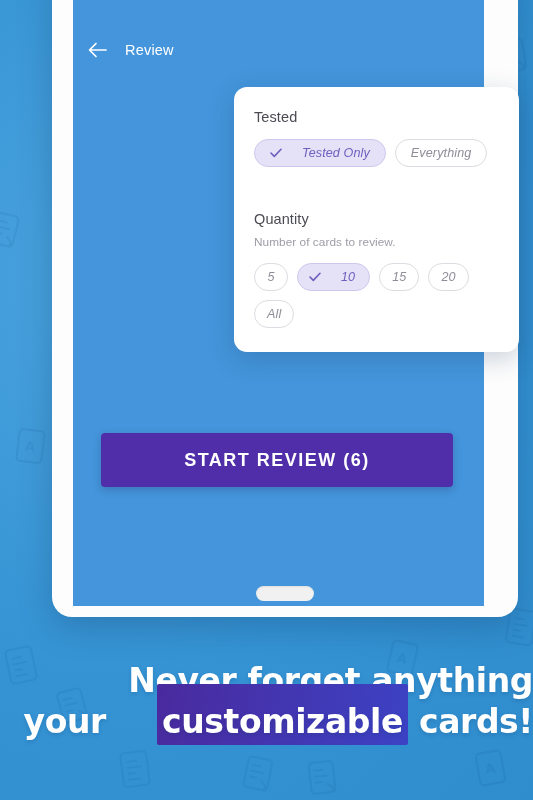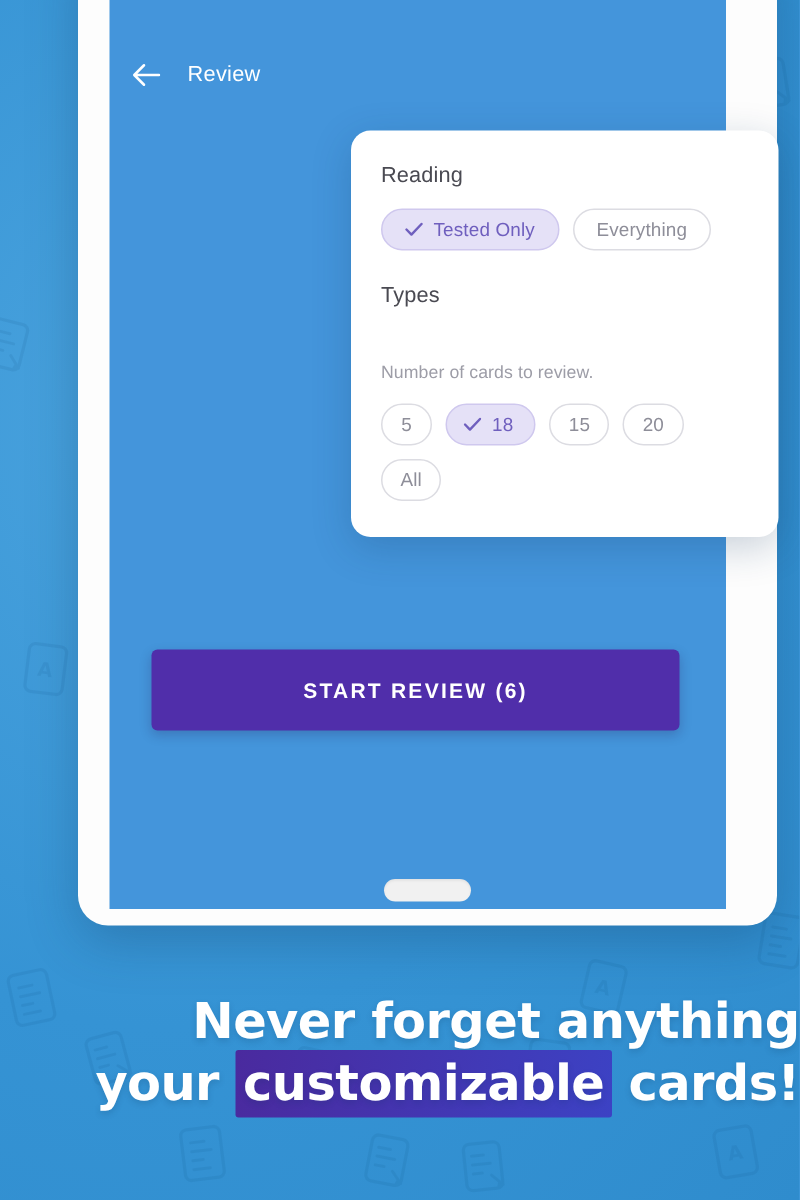--- a/index.html
+++ b/index.html
@@ -127,31 +127,32 @@
     display: flex;
     flex-wrap: wrap;
     gap: 9px;
     margin-top: 14px;
   }
 
   .pill {
     display: inline-flex;
     align-items: center;
     justify-content: center;
-    gap: 7px;
+    gap: 20px;
     height: 28px;
     padding: 0 15px;
     border-radius: 14px;
     font-size: 12.6px;
     border: 1px solid #dcdce2;
     background: #ffffff;
     color: #8e8e99;
     cursor: pointer;
     white-space: nowrap;
     letter-spacing: 0.1px;
+    font-style: italic;
   }
 
   .pill.selected {
     background: #e5e1f7;
     border-color: #cfc8ee;
     color: #6f5fbe;
   }
 
   .pill .check { display: none; }
   .pill.selected .check { display: block; }
@@ -164,21 +165,21 @@
     position: absolute;
     left: 28px;
     top: 433px;
     width: 352px;
     height: 54px;
     background: #502eaa;
     border: none;
     border-radius: 4px;
     color: #ffffff;
     font-family: "Liberation Sans", sans-serif;
-    font-size: 14px;
+    font-size: 18px;
     font-weight: bold;
     letter-spacing: 1.5px;
     cursor: pointer;
     box-shadow: 0 3px 8px rgba(30, 15, 70, 0.22);
   }
 
   
   #tagline {
     position: absolute;
     left: 0;
@@ -191,23 +192,24 @@
     line-height: 38px;
     color: #ffffff;
     letter-spacing: -0.4px;
     text-shadow: 0 2px 4px rgba(10, 50, 90, 0.18);
   }
 
   #tagline-line2 { display: block; margin-top: 3px; }
 
   #tagline-highlight {
     background: linear-gradient(100deg, #4a2a9e 0%, #3c42c4 100%);
-    padding: 2px 5px 4px 5px;
+    padding: 18px 5px 4px 5px;
     border-radius: 2px;
     color: #ffffff;
+    margin-left: 40px;
   }
 </style>
 </head>
 <body>
 
 <div id="app-background">
   <svg id="background-pattern" viewBox="0 0 533 800" preserveAspectRatio="xMidYMid slice">
     <defs>
       <g id="bg-flashcard">
         <rect x="0" y="0" width="26" height="34" rx="4" fill="none" stroke="#0c4f84" stroke-width="2.2"></rect>
@@ -252,53 +254,53 @@
         <svg width="19" height="16" viewBox="0 0 19 16">
           <path d="M8 1.5 L1.5 8 L8 14.5 M1.8 8 H18" fill="none" stroke="#ffffff" stroke-width="1.7" stroke-linecap="round" stroke-linejoin="round"></path>
         </svg>
       </div>
       <div id="app-title">Review</div>
     </div>
 
     <div id="settings-card">
 
       <div class="settings-section">
-        <div class="section-title">Reading</div>
+        <div class="section-title">Tested</div>
         <div class="pill-row">
           <div class="pill selected">
             <svg class="check" width="12" height="10" viewBox="0 0 12 10">
               <path d="M1 5 L4.3 8.4 L11 1.3" fill="none" stroke="#6f5fbe" stroke-width="1.6" stroke-linecap="round" stroke-linejoin="round"></path>
             </svg>
             <span>Tested Only</span>
           </div>
           <div class="pill">
 
             <span>Everything</span>
           </div>
         </div>
       </div>
 
       <div class="settings-section">
-        <div class="section-title">Types</div>
         <div class="pill-row">
         </div>
       </div>
 
       <div class="settings-section">
+        <div class="section-title">Quantity</div>
         <div class="section-subtitle">Number of cards to review.</div>
         <div class="pill-row">
           <div class="pill compact">
 
             <span>5</span>
           </div>
           <div class="pill selected compact">
             <svg class="check" width="12" height="10" viewBox="0 0 12 10">
               <path d="M1 5 L4.3 8.4 L11 1.3" fill="none" stroke="#6f5fbe" stroke-width="1.6" stroke-linecap="round" stroke-linejoin="round"></path>
             </svg>
-            <span>18</span>
+            <span>10</span>
           </div>
           <div class="pill compact">
 
             <span>15</span>
           </div>
           <div class="pill compact">
 
             <span>20</span>
           </div>
           <div class="pill compact">

